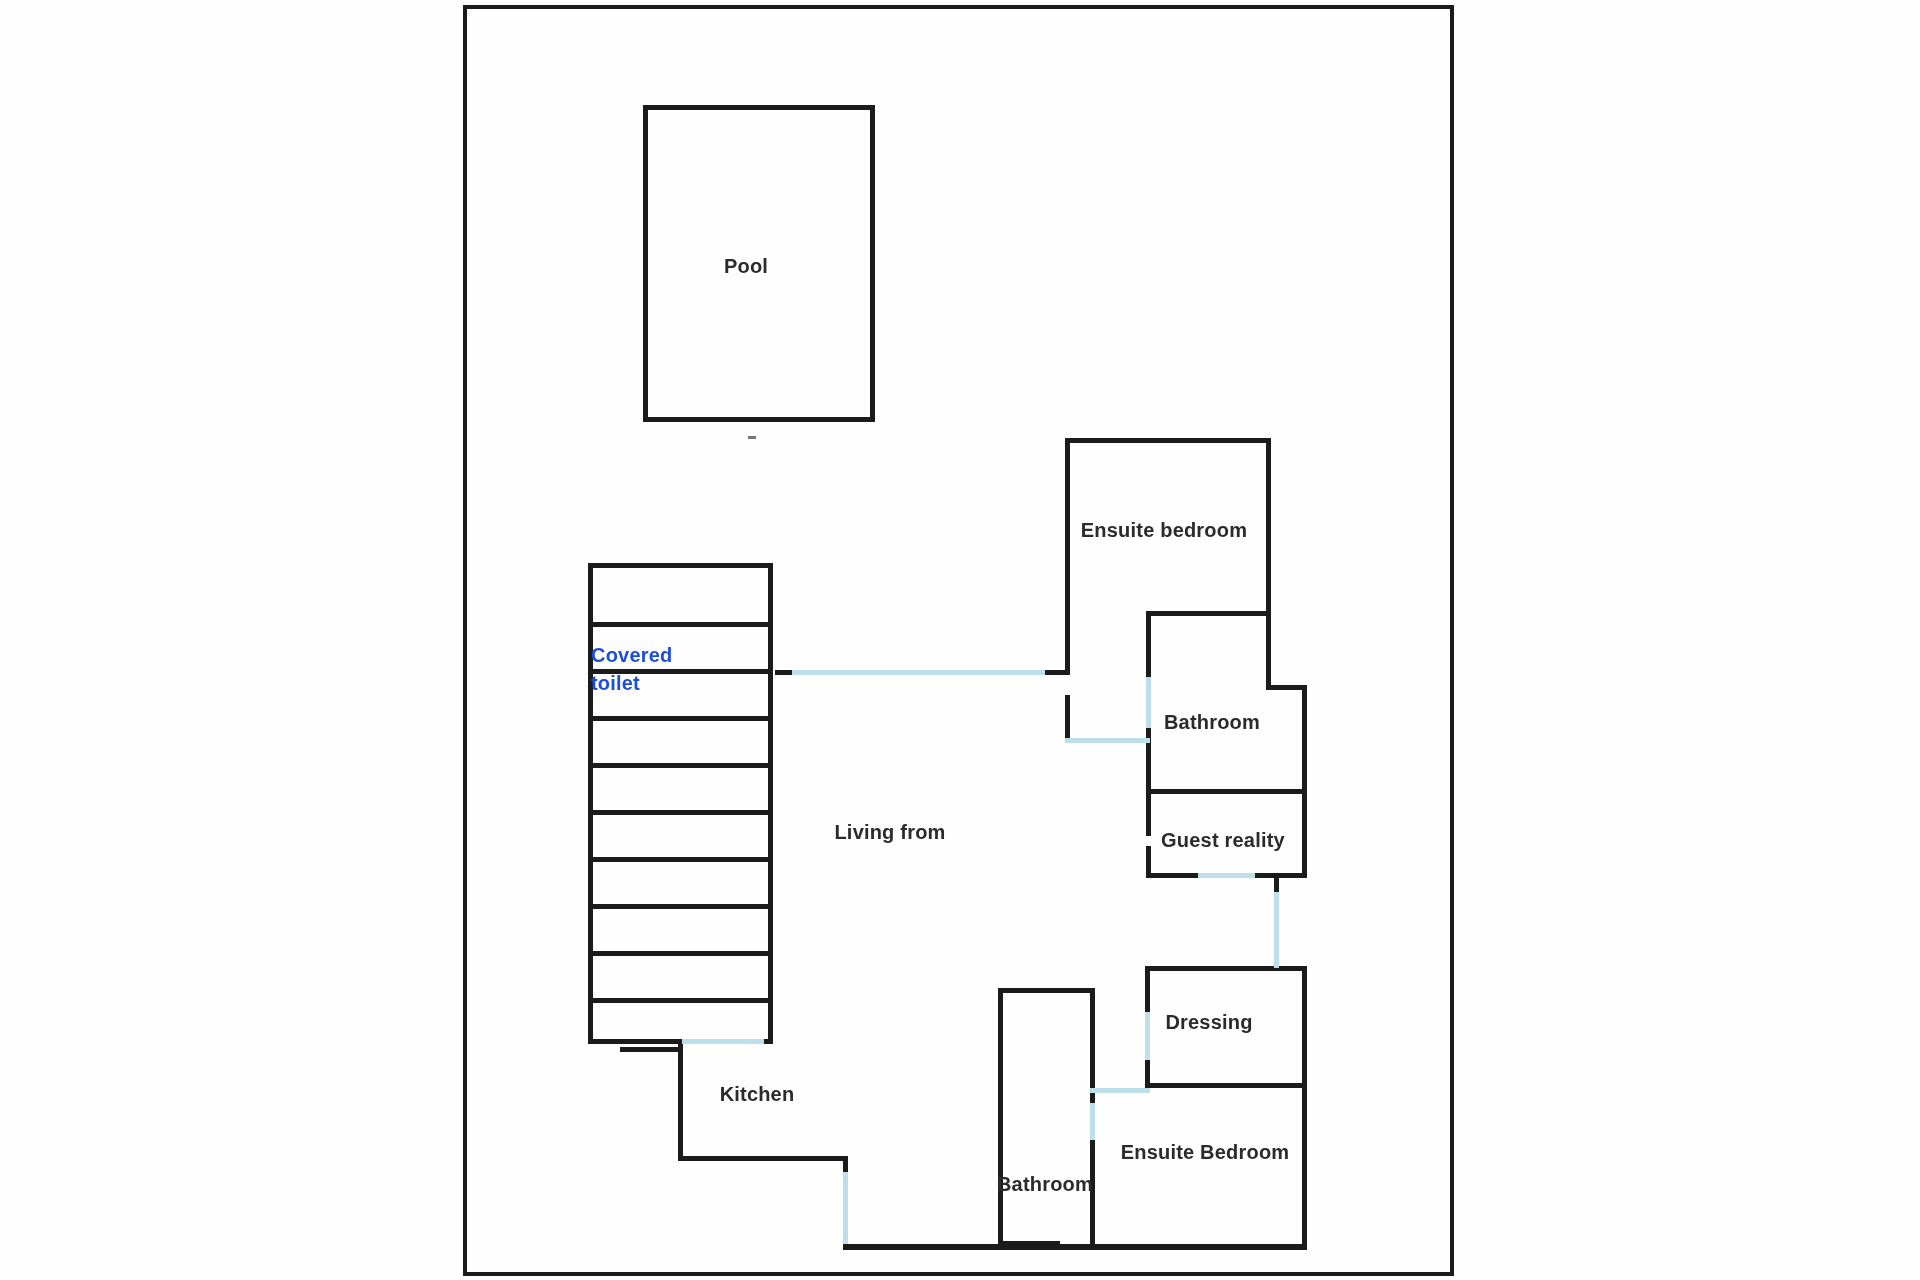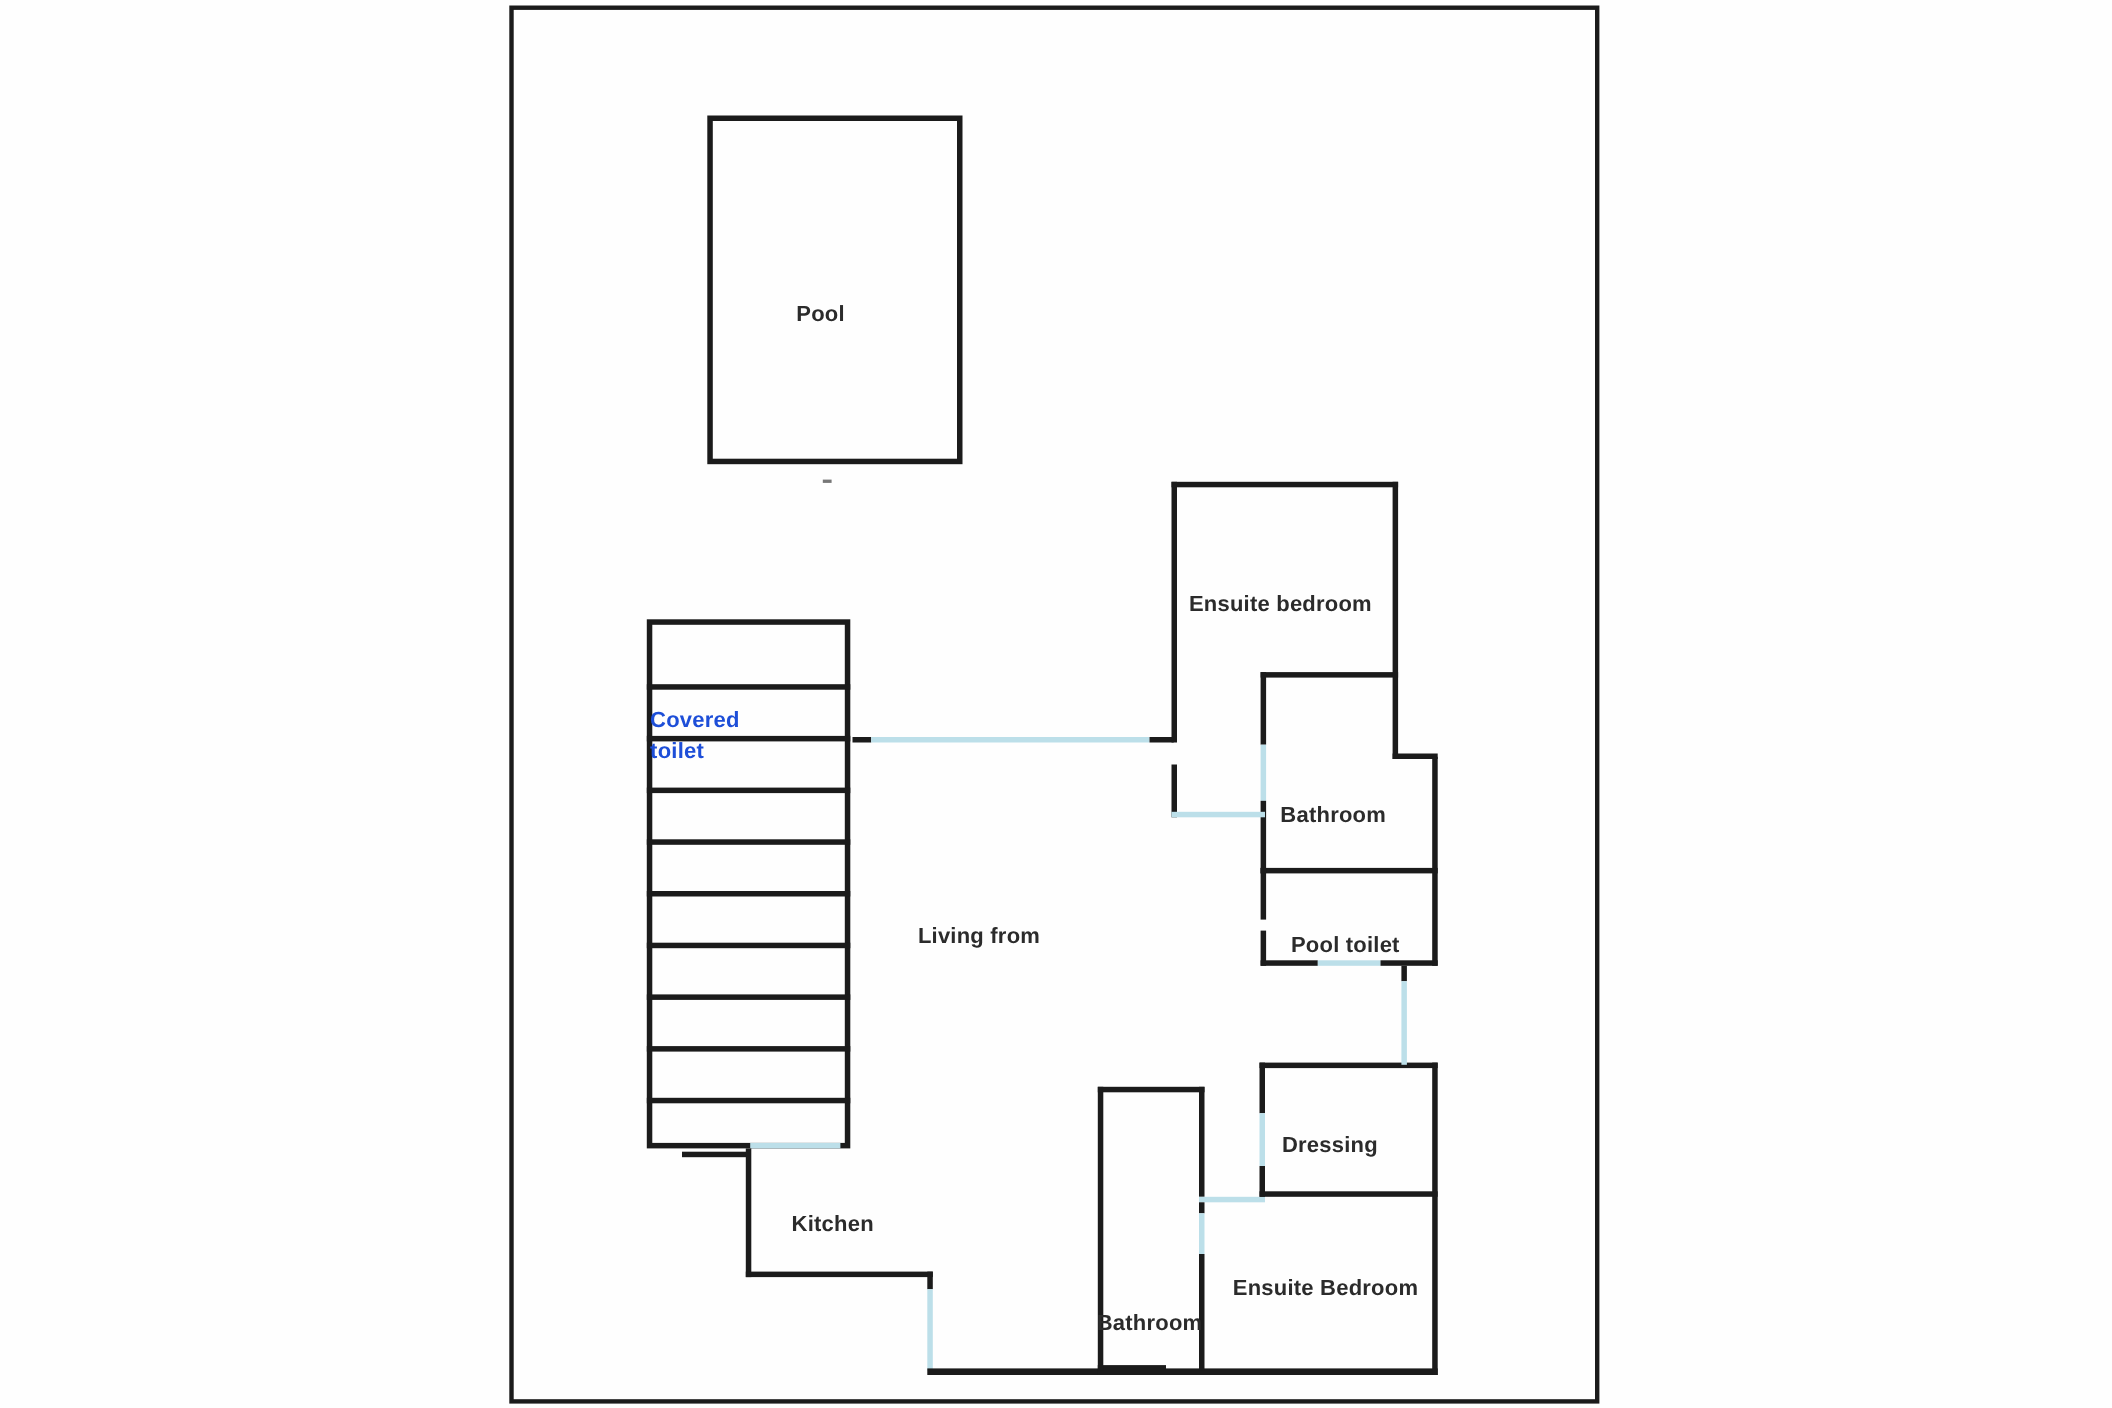--- a/index.html
+++ b/index.html
@@ -3,21 +3,21 @@
 <meta charset="utf-8">
 <style>
   html,body{margin:0;padding:0;background:#ffffff;}
   body{width:1920px;height:1280px;overflow:hidden;
        font-family:"Liberation Sans","DejaVu Sans",sans-serif;}
   #canvas{position:relative;width:1920px;height:1280px;background:#fefefe;}
   .frame{position:absolute;box-sizing:border-box;border:4px solid #1b1b1b;background:transparent;}
   .outline{position:absolute;box-sizing:border-box;border:5px solid #1b1b1b;background:transparent;}
   .w{position:absolute;}
   .lbl{position:absolute;color:#2b2b2b;font-size:20px;font-weight:600;
-       white-space:nowrap;transform:translate(-50%,-50%);letter-spacing:0.2px;margin-top:20px;}
+       white-space:nowrap;transform:translate(-50%,-50%);letter-spacing:0.2px;}
   .lbl-block{position:absolute;color:#2b2b2b;font-size:20px;font-weight:600;
        line-height:28px;letter-spacing:0.2px;}
   #disclaimer{position:absolute;left:487px;top:14px;color:#222222;
        font-size:21px;font-weight:600;letter-spacing:0.2px;}
 </style>
 </head>
 <body>
 
 <div id="canvas">
 
@@ -90,21 +90,21 @@
     <span style="display:block;">Covered</span>
     <span style="display:block;">toilet</span>
   </div>
 
   <div class="lbl" style="left: 890px; top: 832px; color: rgb(43, 43, 43);">Living from</div>
 
   <div class="lbl" style="left: 1164px; top: 530px; color: rgb(43, 43, 43);">Ensuite bedroom</div>
 
   <div class="lbl" style="left: 1212px; top: 722px; color: rgb(43, 43, 43);">Bathroom</div>
 
-  <div class="lbl" style="left: 1223px; top: 840px; color: rgb(43, 43, 43);">Pool toilet</div>
+  <div class="lbl" style="left: 1223px; top: 840px; color: rgb(43, 43, 43);">Guest reality</div>
 
   <div class="lbl" style="left: 1209px; top: 1022px; color: rgb(43, 43, 43); text-align: center;">Dressing</div>
 
   <div class="lbl" style="left: 757px; top: 1094px; color: rgb(43, 43, 43);">Kitchen</div>
 
   <div class="lbl" style="left: 1045px; top: 1184px; color: rgb(43, 43, 43);">Bathroom</div>
 
   <div class="lbl" style="left: 1205px; top: 1152px; color: rgb(43, 43, 43);">Ensuite Bedroom</div>
 </div>
 

